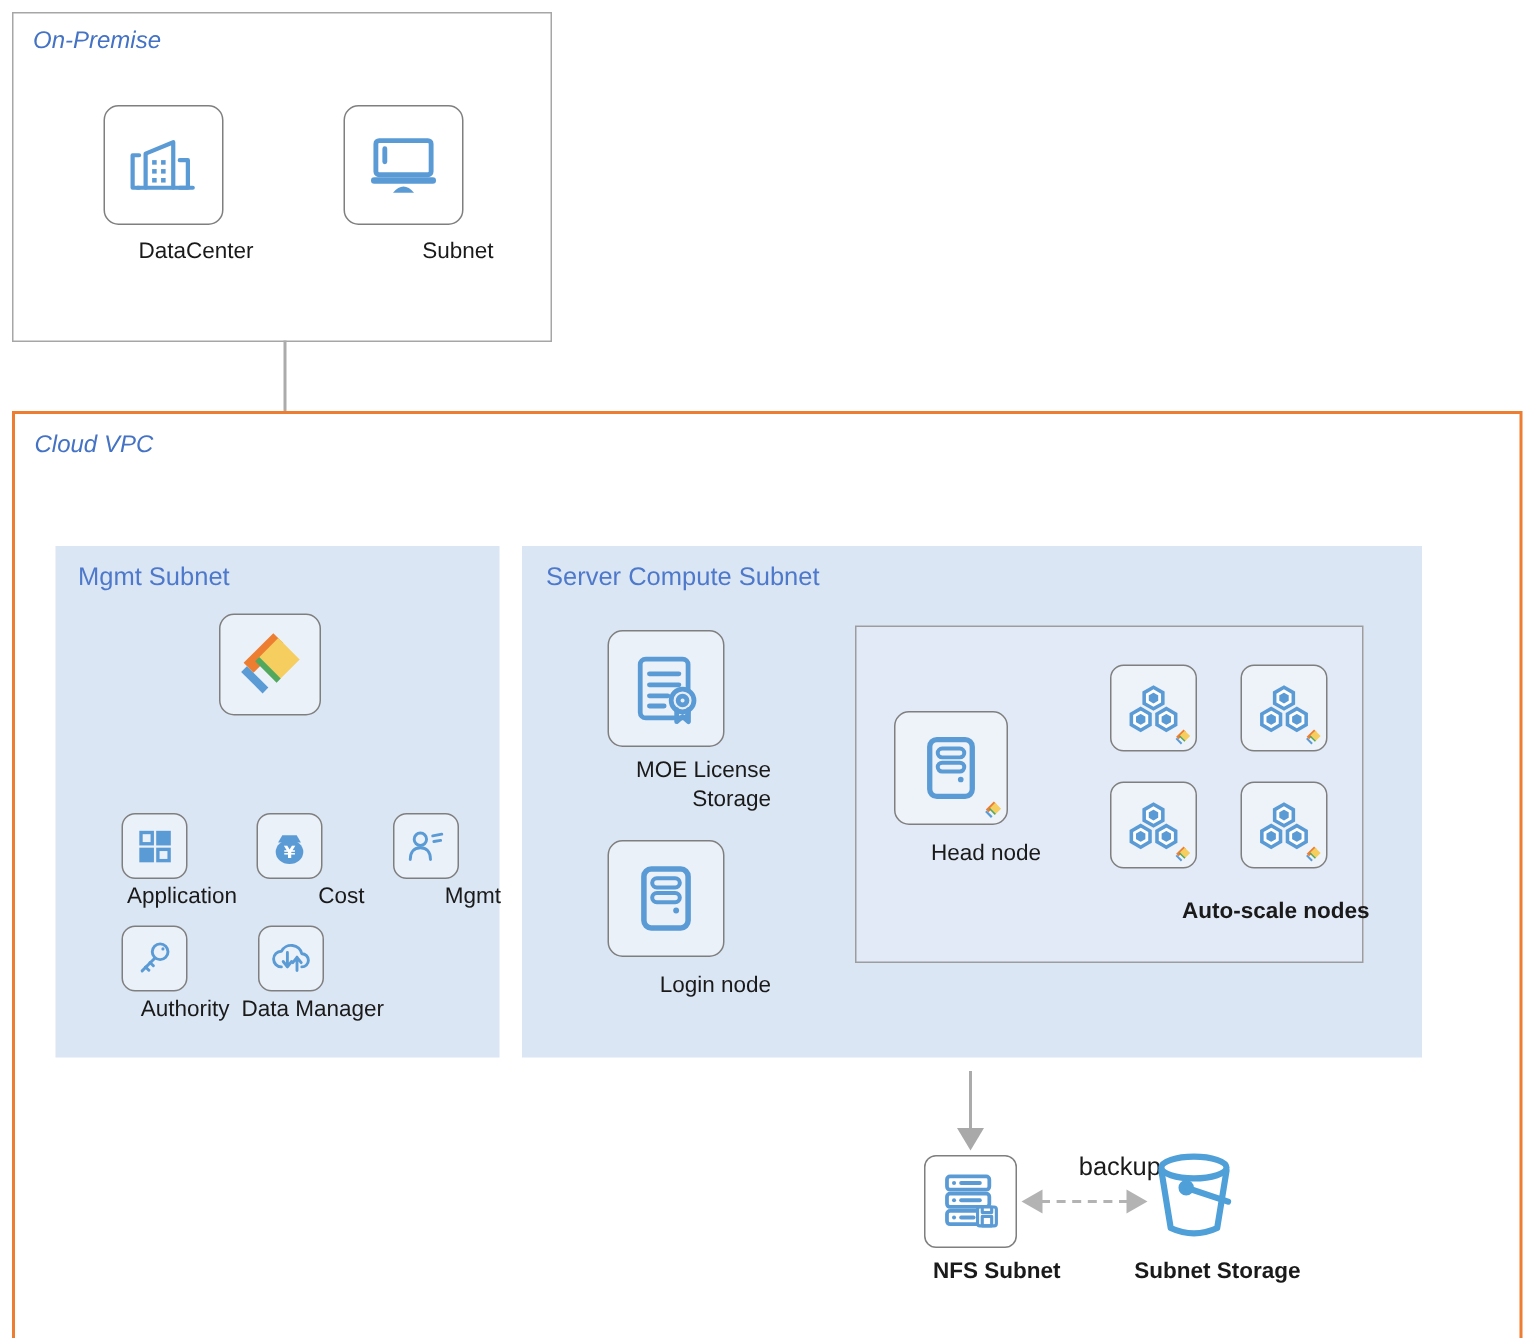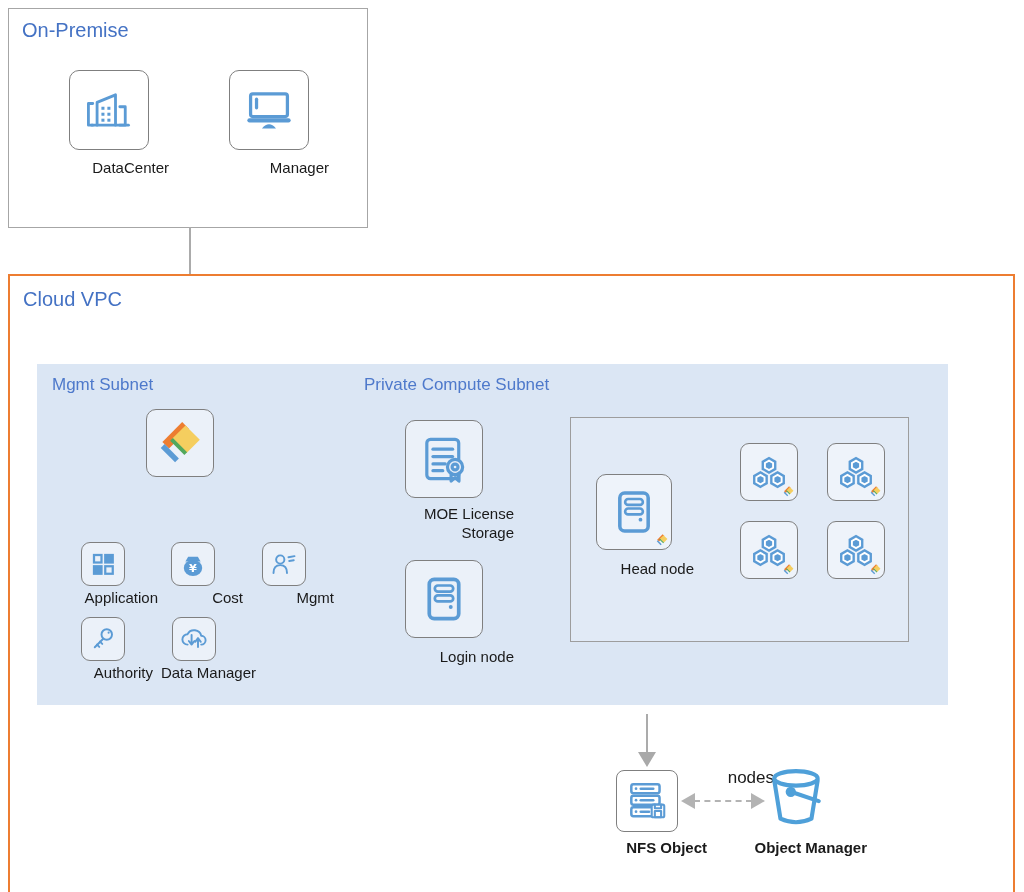--- a/index.html
+++ b/index.html
@@ -1,18 +1,18 @@
 <!DOCTYPE html>
 <html><head>
 <meta charset="utf-8">
 <style>
   html,body{margin:0;padding:0;background:#fff;}
   body{font-family:"Liberation Sans",sans-serif;color:#1f1f1f;}
   #canvas{position:relative;width:1024px;height:892px;background:#fff;overflow:hidden;}
-  .zone-title{position:absolute;font-size:20px;color:#4472C4;}
+  .zone-title{position:absolute;font-size:16px;color:#4472C4;font-style:italic;}
   .subnet-title{position:absolute;font-size:17px;color:#4E79CB;}
   .label{position:absolute;font-size:15px;text-align:right;color:#1a1a1a;line-height:19px;}
   .label.bold{font-weight:bold;}
   .node{position:absolute;background:rgba(255,255,255,0.45);border:1.5px solid #7f7f7f;border-radius:10px;display:flex;align-items:center;justify-content:center;box-sizing:border-box;}
   .node.white{background:#fff;}
   .node.small{border-radius:9px;border-width:1.2px;}
   .subnet{position:absolute;background:#dbe6f4;}
   .cluster{position:absolute;background:rgba(255,255,255,0.18);border:1px solid #9d9d9d;box-sizing:border-box;}
   .vline{position:absolute;width:0;border-left:2px solid #ababab;}
   .head-down{position:absolute;width:0;height:0;border-left:9px solid transparent;border-right:9px solid transparent;border-top:15px solid #a9a9a9;}
@@ -53,30 +53,30 @@
     <div class="node white" style="left:220px;top:61px;width:80px;height:80px;">
       <span>
         <svg viewBox="0 0 48 48" width="52" height="52" fill="none" stroke="#5B9BD5" stroke-linecap="round" stroke-linejoin="round">
           <rect x="7" y="9" width="34" height="21" rx="2" stroke-width="3"></rect>
           <line x1="12.5" y1="14" x2="12.5" y2="22" stroke-width="3"></line>
           <line x1="6" y1="33.5" x2="42" y2="33.5" stroke-width="4"></line>
           <path d="M17.5 41 Q24 33.5 30.5 41 Z" fill="#5B9BD5" stroke="none"></path>
         </svg>
       </span>
     </div>
-    <div class="label" style="left:200px;top:149px;width:120px;">Manager</div>
+    <div class="label" style="left:200px;top:149px;width:120px;">Subnet</div>
   </div>
 
   <div class="vline" style="left:189px;top:227px;height:126px;"></div>
   <div class="head-down" style="left:181px;top:352px;"></div>
 
   <div style="position:absolute;left:8px;top:274px;width:1007px;height:690px;border:2px solid #ED7D31;background:#fff;box-sizing:border-box;">
     <div class="zone-title" style="left:13px;top:12px;">Cloud VPC</div>
 
-    <div class="subnet" style="left:27px;top:88px;width:296px;height:341px;padding-left:27px;">
+    <div class="subnet" style="left:27px;top:88px;width:296px;height:341px;">
       <div class="subnet-title" style="left:15px;top:11px;">Mgmt Subnet</div>
 
       <div class="node" style="left:109px;top:45px;width:68px;height:68px;">
         <span>
           <svg viewBox="0 0 40 40" width="44" height="44">
             <polygon points="22,1 28,7 10,25 4,19" fill="#ED7D31"></polygon>
             <polygon points="25,4 38,17 26,29 13,16" fill="#F5CE5F"></polygon>
             <polygon points="11,18 24,31 26.5,28.5 13.5,15.5" fill="#52A85D"></polygon>
             <polygon points="6,21 19,34 15.5,37.5 2.5,24.5" fill="#5B9BD5"></polygon>
           </svg>
@@ -135,21 +135,21 @@
             <path d="M17 15 v12 m-3.5 -4.5 l3.5 4.5 l3.5 -4.5"></path>
             <path d="M25 30 v-11 m-3.5 4.5 l3.5 -4.5 l3.5 4.5"></path>
           </svg>
         </span>
       </div>
       <div class="label" style="left:16px;top:299px;width:100px;">Authority</div>
       <div class="label" style="left:97px;top:299px;width:122px;">Data Manager</div>
     </div>
 
     <div class="subnet" style="left:338px;top:88px;width:600px;height:341px;">
-      <div class="subnet-title" style="left:16px;top:11px;">Private Compute Subnet</div>
+      <div class="subnet-title" style="left:16px;top:11px;">Server Compute Subnet</div>
 
       <div class="node" style="left:57px;top:56px;width:78px;height:78px;">
         <span>
           <svg viewBox="0 0 44 44" width="54" height="54" fill="none" stroke="#5B9BD5" stroke-width="2.6" stroke-linecap="round" stroke-linejoin="round">
             <rect x="8" y="6" width="26" height="32" rx="3"></rect>
             <path d="M13 14 h16"></path>
               <path d="M13 20 h16"></path>
               <path d="M13 26 h10"></path>
               <path d="M13 31.5 h8"></path>
             <circle cx="31" cy="28.5" r="6.2" fill="#e7eef8"></circle>
@@ -287,20 +287,21 @@
           <span class="badge">
             <svg viewBox="0 0 40 40" width="11" height="11">
                 <polygon points="22,1 28,7 10,25 4,19" fill="#ED7D31"></polygon>
                 <polygon points="25,4 38,17 26,29 13,16" fill="#F5CE5F"></polygon>
                 <polygon points="11,18 24,31 26.5,28.5 13.5,15.5" fill="#52A85D"></polygon>
                 <polygon points="6,21 19,34 15.5,37.5 2.5,24.5" fill="#5B9BD5"></polygon>
               </svg>
           </span>
         </div>
 
+        <div class="label bold" style="left:142px;top:180px;width:200px;">Auto-scale nodes</div>
       </div>
     </div>
   </div>
 
   <div class="vline" style="left:646px;top:714px;height:39px;"></div>
   <div class="head-down" style="left:638px;top:752px;"></div>
 
   <div class="node white" style="left:616px;top:770px;width:62px;height:62px;border-radius:8px;">
     <span>
       <svg viewBox="0 0 44 44" width="46" height="46" fill="none" stroke="#5B9BD5" stroke-width="2.4" stroke-linecap="round" stroke-linejoin="round">
@@ -316,30 +317,30 @@
           <path d="M16 21.2 h12"></path>
           <path d="M16 32.2 h8"></path>
         <g stroke-width="2">
           <rect x="26.5" y="25.5" width="12" height="12" rx="1.5" fill="#ffffff"></rect>
           <path d="M29.5 25.5 v3.5 h6 v-3.5"></path>
           <rect x="29.5" y="31.5" width="6" height="6" fill="none"></rect>
         </g>
       </svg>
     </span>
   </div>
-  <div class="label bold" style="left:587px;top:838px;width:120px;">NFS Object</div>
-
-  <div class="label" style="left:674px;top:768px;width:100px;font-size:17px;">nodes</div>
+  <div class="label bold" style="left:587px;top:838px;width:120px;">NFS Subnet</div>
+
+  <div class="label" style="left:674px;top:768px;width:100px;font-size:17px;">backup</div>
   <div class="dash" style="left:694px;top:800px;width:58px;"></div>
   <div class="head-left" style="left:681px;top:793px;"></div>
   <div class="head-right" style="left:751px;top:793px;"></div>
 
   <span style="position:absolute;left:768px;top:767px;">
     <svg viewBox="0 0 56 60" width="58" height="62" fill="none" stroke="#4FA0D9" stroke-width="4" stroke-linecap="round" stroke-linejoin="round">
       <ellipse cx="27" cy="11" rx="21" ry="7"></ellipse>
       <path d="M6 13 L12 50 Q27 57 42 50 L48 13"></path>
       <circle cx="22" cy="24" r="3" fill="#4FA0D9"></circle>
       <path d="M23.5 24.5 L49 33"></path>
     </svg>
   </span>
-  <div class="label bold" style="left:737px;top:838px;width:130px;">Object Manager</div>
+  <div class="label bold" style="left:737px;top:838px;width:130px;">Subnet Storage</div>
 
 </div>
 
 </body></html>

